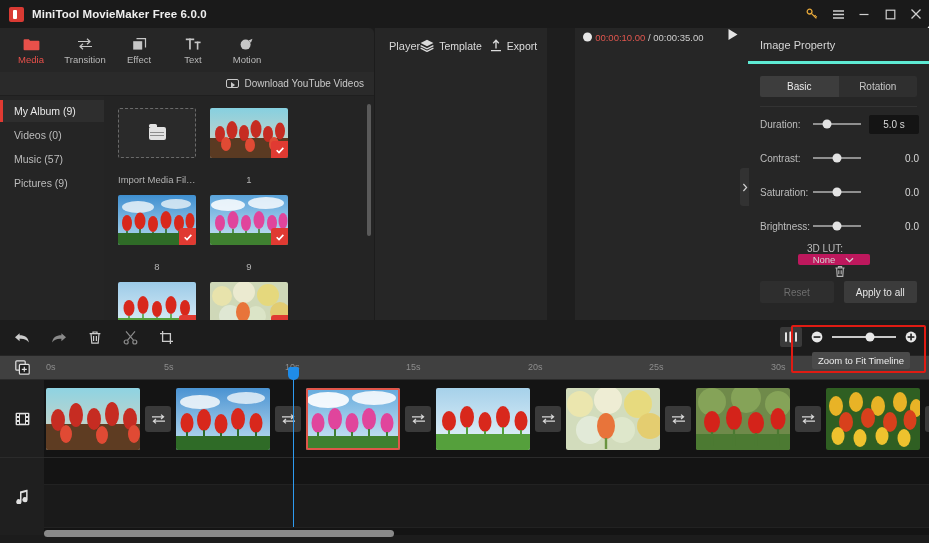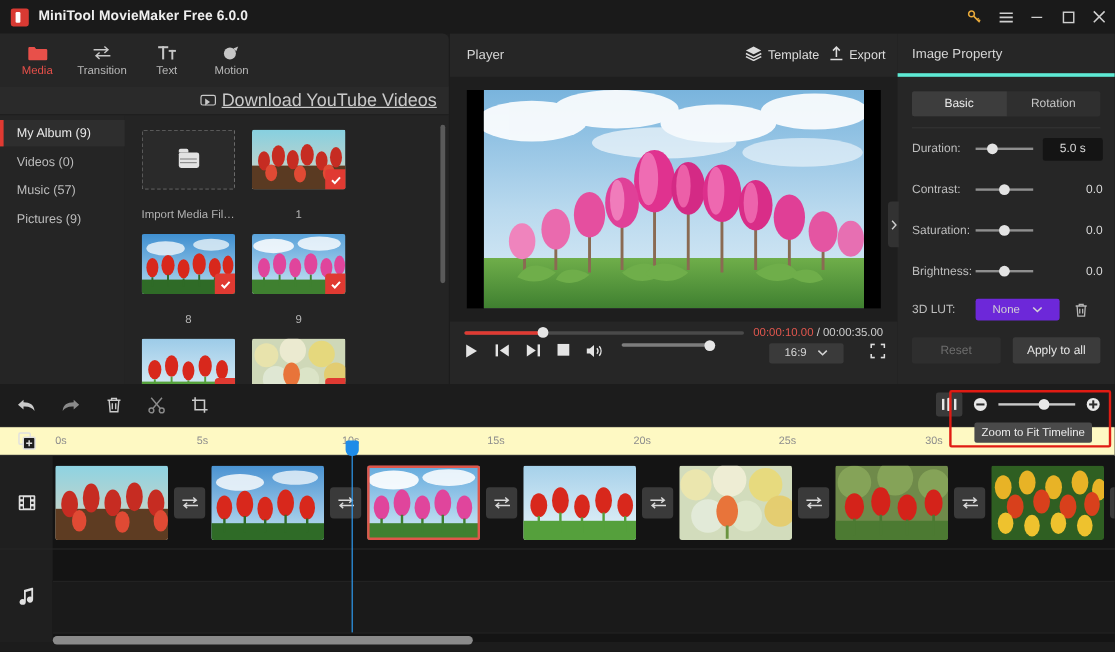--- a/index.html
+++ b/index.html
@@ -52,21 +52,21 @@
 
   
   .library {
     position: absolute; top: 72px; left: 0; width: 374px; height: 248px;
     background: #242424; display: flex; flex-direction: column;
   }
   .lib-head {
     height: 24px; display: flex; align-items: center; justify-content: flex-end;
     padding-right: 10px; background: #2a2a2a; border-bottom: 1px solid #1f1f1f;
   }
-  .yt-dl { display: flex; align-items: center; gap: 5px; font-size: 15px; color: #c9c9c9; cursor: default; text-decoration: underline; }
+  .yt-dl { display: flex; align-items: center; gap: 5px; font-size: 10px; color: #c9c9c9; cursor: default; }
   .yt-ico {
     width: 13px; height: 9px; border: 1.2px solid #c9c9c9; border-radius: 2px;
     position: relative;
   }
   .yt-ico::after {
     content: ""; position: absolute; left: 3.5px; top: 1.6px;
     border-left: 4px solid #c9c9c9; border-top: 3px solid transparent; border-bottom: 3px solid transparent;
   }
   .lib-body { flex: 1; display: flex; min-height: 0; }
   .lib-nav { width: 104px; background: #252525; padding-top: 4px; flex: none; }
@@ -115,21 +115,21 @@
   }
   .check svg { width: 10px; height: 10px; }
   .lib-scroll {
     position: absolute; right: 3px; top: 8px; width: 4px; height: 132px;
     background: #5a5a5a; border-radius: 2px;
   }
 
   
   .player {
     position: absolute; top: 28px; left: 375px; width: 373px; height: 292px;
-    background: #262626; display: flex; flex-direction: column;
+    background: #262626; display: flex; flex-direction: row;
   }
   .player-head { height: 36px; display: flex; align-items: center; padding: 0 10px 0 14px; }
   .player-title { font-size: 11px; color: #d6d6d6; }
   .ph-actions { margin-left: auto; display: flex; align-items: center; gap: 8px; }
   .ph-btn { display: flex; align-items: center; gap: 5px; font-size: 10.5px; color: #dcdcdc; cursor: default; }
   .stage {
     flex: 1; background: #1e1e1e; display: flex; align-items: center; justify-content: center;
     padding: 0 14px;
   }
   .canvas {
@@ -188,23 +188,23 @@
   .pslide { width: 48px; height: 2px; background: #8f8f8f; position: relative; flex: none; margin-right: 7px; }
   .pslide .pk {
     position: absolute; top: 50%; transform: translate(-50%,-50%);
     width: 9px; height: 9px; background: #e3e3e3; border-radius: 50%;
   }
   .pval { font-size: 10px; color: #d9d9d9; margin-left: auto; }
   .pval.box {
     width: 50px; height: 19px; background: #141414; border-radius: 2px;
     display: flex; align-items: center; justify-content: center;
   }
-  .lut-row { height: 30px; display: flex; align-items: center; padding: 0 22px 0 12px; }
+  .lut-row { height: 30px; display: flex; align-items: center; padding: 0 22px 0 12px; flex-direction: column; }
   .lut-sel {
-    width: 72px; height: 18px; background: #6d28d9; border-radius: 2px;
+    width: 72px; height: 18px; background: #be185d; border-radius: 2px;
     display: flex; align-items: center; justify-content: center; gap: 10px;
     font-size: 9.5px; color: #d4d4d4; cursor: default;
   }
   .trash-ico { margin-left: 12px; color: #b5b5b5; cursor: default; display: flex; }
   .btn-row { display: flex; gap: 10px; padding: 8px 12px 0 12px; }
   .pbtn {
     flex: 1; height: 22px; border-radius: 2px; display: flex; align-items: center;
     justify-content: center; font-size: 10px; cursor: default;
   }
   .pbtn.disabled { background: #2e2e2e; color: #6d6d6d; }
@@ -240,21 +240,21 @@
     position: absolute; left: 791px; top: 325px; width: 135px; height: 48px;
     border: 2px solid #e01b13; border-radius: 2px; pointer-events: none; z-index: 30;
   }
   .tooltip {
     position: absolute; left: 812px; top: 352px; height: 17px; padding: 0 6px;
     background: #4a4a4a; border-radius: 2px; display: flex; align-items: center;
     font-size: 9.5px; color: #ededed; white-space: nowrap; z-index: 31;
   }
 
   .ruler {
-    height: 24px; position: relative; background: #fef9c3;
+    height: 24px; position: relative; background: #404040;
     border-bottom: 1px solid #2b2b2b; display: flex; align-items: center;
   }
   .ruler-ico {
     width: 44px; display: flex; align-items: center; justify-content: center;
     color: #e0e0e0; flex: none; cursor: default;
   }
   .ruler-track { position: relative; flex: 1; height: 24px; }
   .tick { position: absolute; top: 6px; font-size: 9px; color: #8d8d8d; }
   .playhead-top {
     position: absolute; top: 11px; width: 11px; height: 13px; background: #1f8ce8;
@@ -343,20 +343,29 @@
       </span>
       <span class="t-lbl">Media</span>
     </div>
     <div class="tabitem">
       <span class="t-ico">
         <svg width="16" height="14" viewBox="0 0 16 14" stroke="#c6c6c6" stroke-width="1.2" fill="none">
           <path d="M1 4.5h12M10 1.8l3 2.7-3 2.7M15 9.5H3M6 6.8l-3 2.7 3 2.7"></path>
         </svg>
       </span>
       <span class="t-lbl">Transition</span>
+    </div>
+    <div class="tabitem">
+      <span class="t-ico">
+        <svg width="15" height="14" viewBox="0 0 15 14" fill="none" stroke="#c6c6c6" stroke-width="1.2">
+          <path d="M4.5 1.6h9v9"></path>
+            <rect x="1.2" y="4.2" width="9" height="8.4" fill="#c6c6c6" stroke="none"></rect>
+        </svg>
+      </span>
+      <span class="t-lbl">Effect</span>
     </div>
     <div class="tabitem">
       <span class="t-ico">
         <svg width="16" height="14" viewBox="0 0 16 14" fill="#c6c6c6">
           <rect x="0.8" y="1.5" width="8.4" height="1.7"></rect>
             <rect x="4.1" y="1.5" width="1.7" height="11"></rect>
           <rect x="9.6" y="4.6" width="6" height="1.6"></rect>
             <rect x="11.8" y="4.6" width="1.6" height="8"></rect>
         </svg>
       </span>

